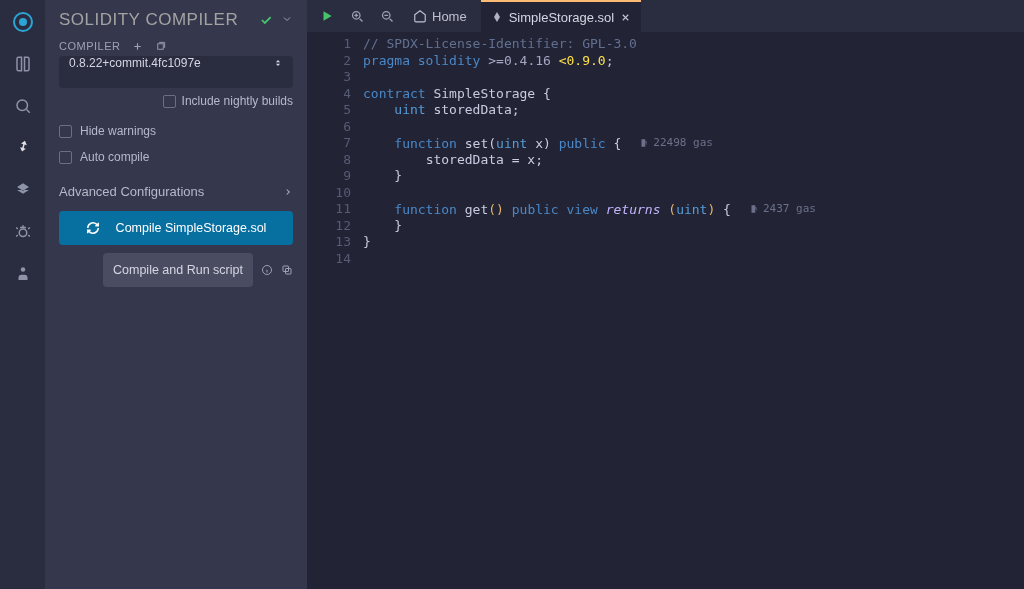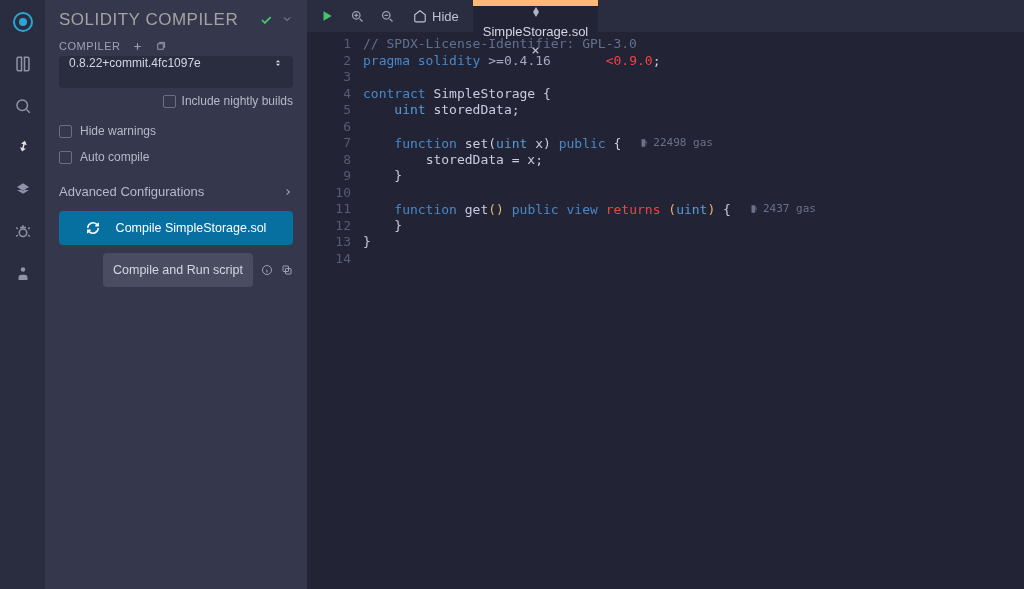--- a/index.html
+++ b/index.html
@@ -186,22 +186,21 @@
     .etab-file {
       display: flex;
       align-items: center;
       gap: 6px;
       padding: 0 10px;
       color: #d5d6e4;
       font-size: 13px;
       cursor: pointer;
       height: 100%;
       background: #222436;
-      border-top: 6px solid #fdba74;
-      flex-direction: column;
+      border-top: 2px solid #fdba74;
     }
     .etab-file .close { color: #bfc1d1; }
     .code-view {
       display: flex;
       flex: 1;
       font-family: 'Menlo', 'Consolas', monospace;
       font-size: 13px;
       line-height: 16.5px;
       padding-top: 4px;
       position: relative;
@@ -214,26 +213,26 @@
     }
     .gutter div { height: 16.5px; }
     .code {
       flex: 1;
       color: #a2a3bd;
       white-space: pre;
     }
     .code .tok-comment { color: #62708f; }
     .code .tok-keyword { color: #4a88c7; }
     .code .tok-version-ge { color: #a8a5c5; }
-    .code .tok-version-lt { color: #ef4444; margin-left: 47px; }
+    .code .tok-version-lt { color: #fde047; }
     .code .tok-type { color: #569cd6; }
     .code .tok-punc { color: #c9cbe0; }
     .code .tok-default { color: #c9cbe0; }
     .code .tok-modifier { color: #4a88c7; }
-    .code .tok-returns { color: #ef4444; }
+    .code .tok-returns { color: #c4b5fd; font-style: italic; }
     .code .tok-paren-yellow { color: #e5b467; }
     .code .line { display:block; position: relative; height: 16.5px; }
     .code .line.hl { background: #2c2f45; width: 100%; }
     .gas-badge {
       color: #6c7189;
       font-size: 11px;
       display: inline-flex;
       align-items: center;
       gap: 4px;
       margin-left: 18px;
@@ -398,21 +397,21 @@
           <circle cx="10" cy="10" r="6"></circle>
           <path d="M20 20l-4.5-4.5M7 10h6"></path>
         </svg>
     </span>
     <div class="etab-home">
       <span>
         <svg width="14" height="14" viewBox="0 0 24 24" fill="none" stroke="currentColor" stroke-width="2">
             <path d="M3 10l9-7 9 7v10a2 2 0 01-2 2H5a2 2 0 01-2-2V10z"></path>
           </svg>
       </span>
-      <span>Hide</span>
+      <span>Home</span>
     </div>
     <div class="etab-file">
       <span>
         <svg width="12" height="12" viewBox="0 0 24 24" fill="currentColor">
             <path d="M12 2l6 10H6L12 2zm0 20L6 12h12l-6 10z" opacity="0.8"></path>
           </svg>
       </span>
       <span>SimpleStorage.sol</span>
       <span class="close">
         <svg width="11" height="11" viewBox="0 0 24 24" fill="none" stroke="currentColor" stroke-width="2.5">

